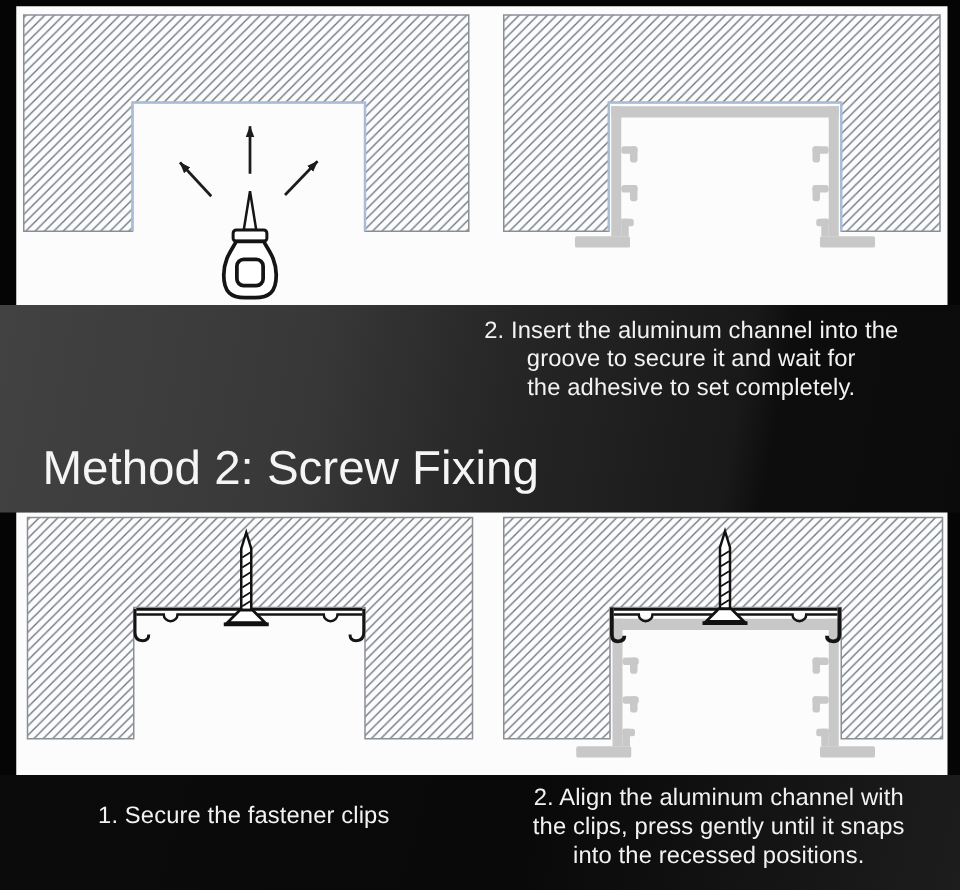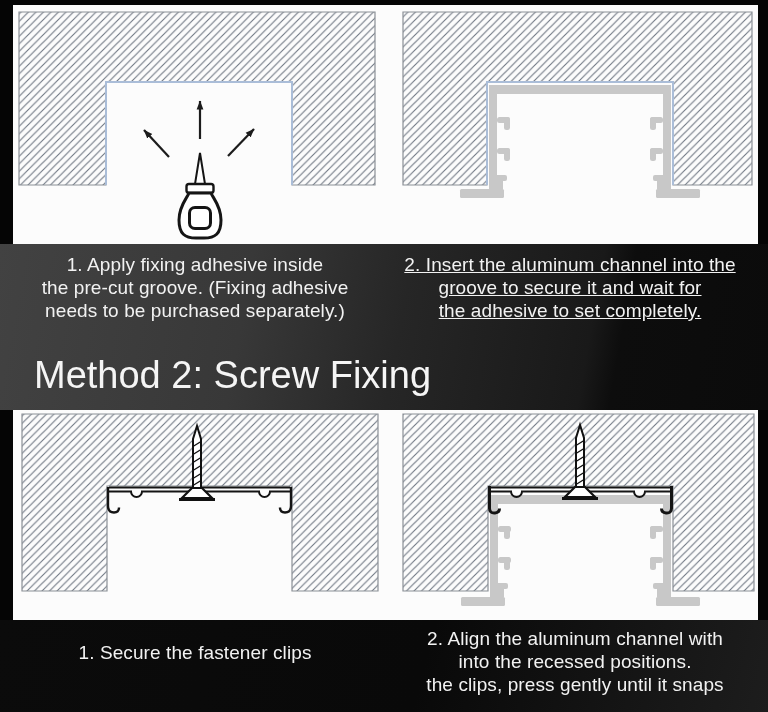--- a/index.html
+++ b/index.html
@@ -21,21 +21,21 @@
   }
   svg.diagram{position:absolute;top:0;display:block;}
   #diagram-1, #diagram-3{left:0;}
   #diagram-2, #diagram-4{left:372px;}
   .cap{
     position:absolute;text-align:center;color:#f2f2f2;
     font-size:19px;line-height:23px;letter-spacing:0.1px;
   }
   .cap .ln{display:block;white-space:nowrap;}
   .cap-m1-s1{left:6px;top:9px;width:378px;}
-  .cap-m1-s2{left:381px;top:9px;width:378px;text-decoration:underline;}
+  .cap-m1-s2{left:364px;top:9px;width:378px;}
   .cap-m2-s1{left:6px;top:21px;width:378px;}
   .cap-m2-s2{left:386px;top:7px;width:378px;}
   .heading{
     position:absolute;left:34px;top:114px;color:#f5f5f5;
     font-size:38px;line-height:34px;white-space:nowrap;
   }
 </style>
 </head>
 <body>
 
@@ -93,25 +93,20 @@
         <rect x="112" y="170" width="6" height="14"></rect>
       <rect x="268" y="170" width="10" height="6" rx="2"></rect>
         <rect x="272" y="170" width="6" height="14"></rect>
       <rect x="75" y="184" width="44" height="9" rx="1.5"></rect>
       <rect x="271" y="184" width="44" height="9" rx="1.5"></rect>
     </g>
   </svg>
 </div>
 
 <div class="band band-mid">
-  <div class="cap cap-m1-s1">
-    <span class="ln">1. Apply fixing adhesive inside</span>
-    <span class="ln">the pre-cut groove. (Fixing adhesive</span>
-    <span class="ln">needs to be purchased separately.)</span>
-  </div>
   <div class="cap cap-m1-s2">
     <span class="ln">2. Insert the aluminum channel into the</span>
     <span class="ln">groove to secure it and wait for</span>
     <span class="ln">the adhesive to set completely.</span>
   </div>
   <div class="heading">Method 2: Screw Fixing</div>
 </div>
 
 <div class="band band-bottom-panels">
 
@@ -194,16 +189,16 @@
     </g>
   </svg>
 </div>
 
 <div class="band band-bottom-caps">
   <div class="cap cap-m2-s1">
     <span class="ln">1. Secure the fastener clips</span>
   </div>
   <div class="cap cap-m2-s2">
     <span class="ln">2. Align the aluminum channel with</span>
+    <span class="ln">the clips, press gently until it snaps</span>
     <span class="ln">into the recessed positions.</span>
-    <span class="ln">the clips, press gently until it snaps</span>
   </div>
 </div>
 
 </body></html>

